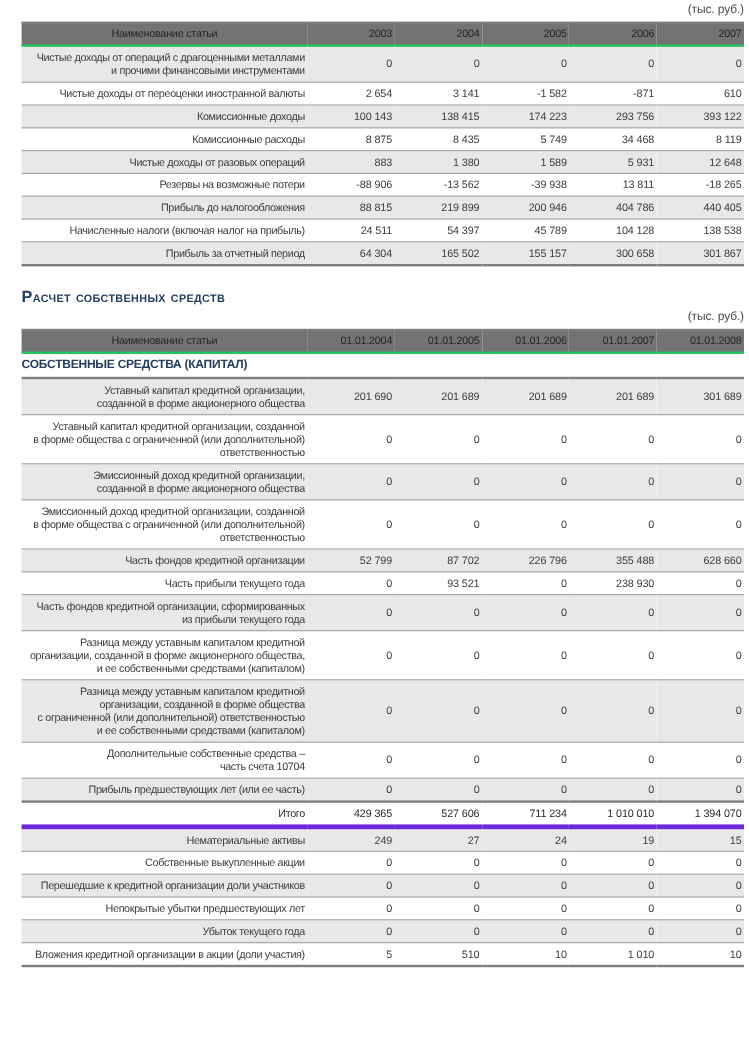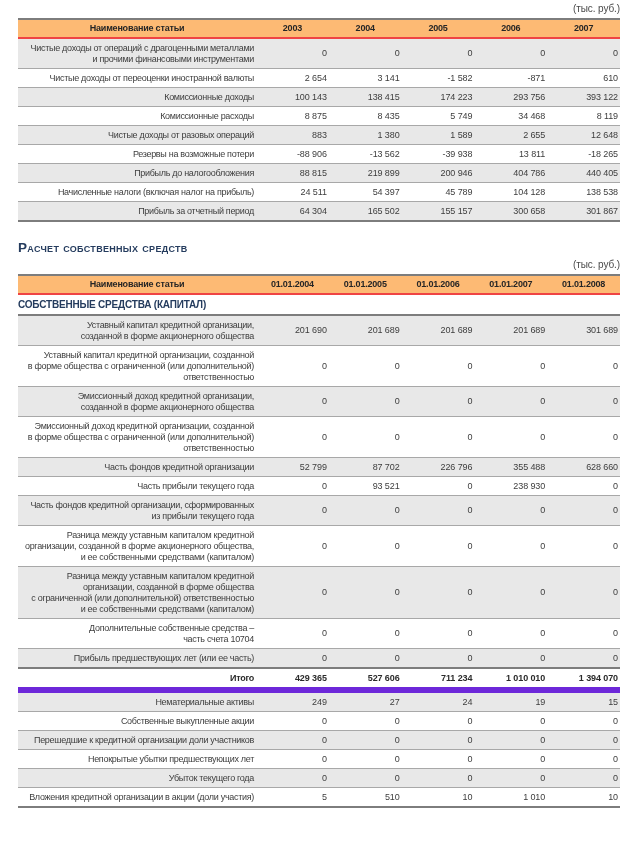--- a/index.html
+++ b/index.html
@@ -15,34 +15,34 @@
     font-size:10px; color:#4a4a4a; letter-spacing:-0.1px;
     margin:0 0 4px 0; line-height:10px;
   }
   table.fin {
     width:602px; border-collapse:collapse; table-layout:fixed;
     border-bottom:2px solid #7d7d7d;
   }
   col.col-label { width:238px; }
   col.col-num  { width:72.8px; }
   thead th {
-    font-size:9px; font-weight:bold; color:#262626; letter-spacing:-0.2px;
-    border-top:2px solid #7d7d7d; border-bottom:2px solid #ef4444;
-    padding:3px 2px; line-height:11px; background:#fdba74;
+    font-size:9px; font-weight:normal; color:#262626; letter-spacing:-0.2px;
+    border-top:2px solid #7d7d7d; border-bottom:2px solid #22c55e;
+    padding:3px 2px; line-height:11px; background:#737373;
   }
   thead th.label-h { text-align:center; }
-  thead th.num-h { text-align:center; }
+  thead th.num-h { text-align:right; }
   td {
     font-size:9px; line-height:11px; vertical-align:middle;
     border-top:1px solid #a8a8a8; padding:3.5px 2px 3.5px 0;
   }
   td.label { padding-left:4px; white-space:pre-line; letter-spacing:-0.3px; text-align:right; }
   td.num { text-align:right; letter-spacing:-0.1px; }
   tr.shaded td { background:#e8e8e8; }
-  tr.total td { font-weight:bold; color:#2b2b2b; border-top:2px solid #7d7d7d; border-bottom:6px solid #6d28d9; }
+  tr.total td { font-weight:normal; color:#2b2b2b; border-top:2px solid #7d7d7d; border-bottom:4px solid #6d28d9; }
   tr.section td {
     font-weight:bold; font-size:10px; letter-spacing:-0.2px; color:#253c5e;
     background:#ffffff; border-bottom:2px solid #7d7d7d; padding:4px 0 4px 0;
     text-align:left;
   }
   .main-heading {
     font-variant:small-caps; font-weight:bold;
     font-size:13.5px; letter-spacing:0.3px; color:#253c5e;
     margin:18px 0 4px 0; line-height:16px;
   }
@@ -105,21 +105,21 @@
           <td class="num">8 435</td>
           <td class="num">5 749</td>
           <td class="num">34 468</td>
           <td class="num">8 119</td>
         </tr>
         <tr class="shaded">
           <td class="label">Чистые доходы от разовых операций</td>
           <td class="num">883</td>
           <td class="num">1 380</td>
           <td class="num">1 589</td>
-          <td class="num">2 655</td>
+          <td class="num">5 931</td>
           <td class="num">12 648</td>
         </tr>
         <tr class="">
           <td class="label">Резервы на возможные потери</td>
           <td class="num">-88 906</td>
           <td class="num">-13 562</td>
           <td class="num">-39 938</td>
           <td class="num">13 811</td>
           <td class="num">-18 265</td>
         </tr>

